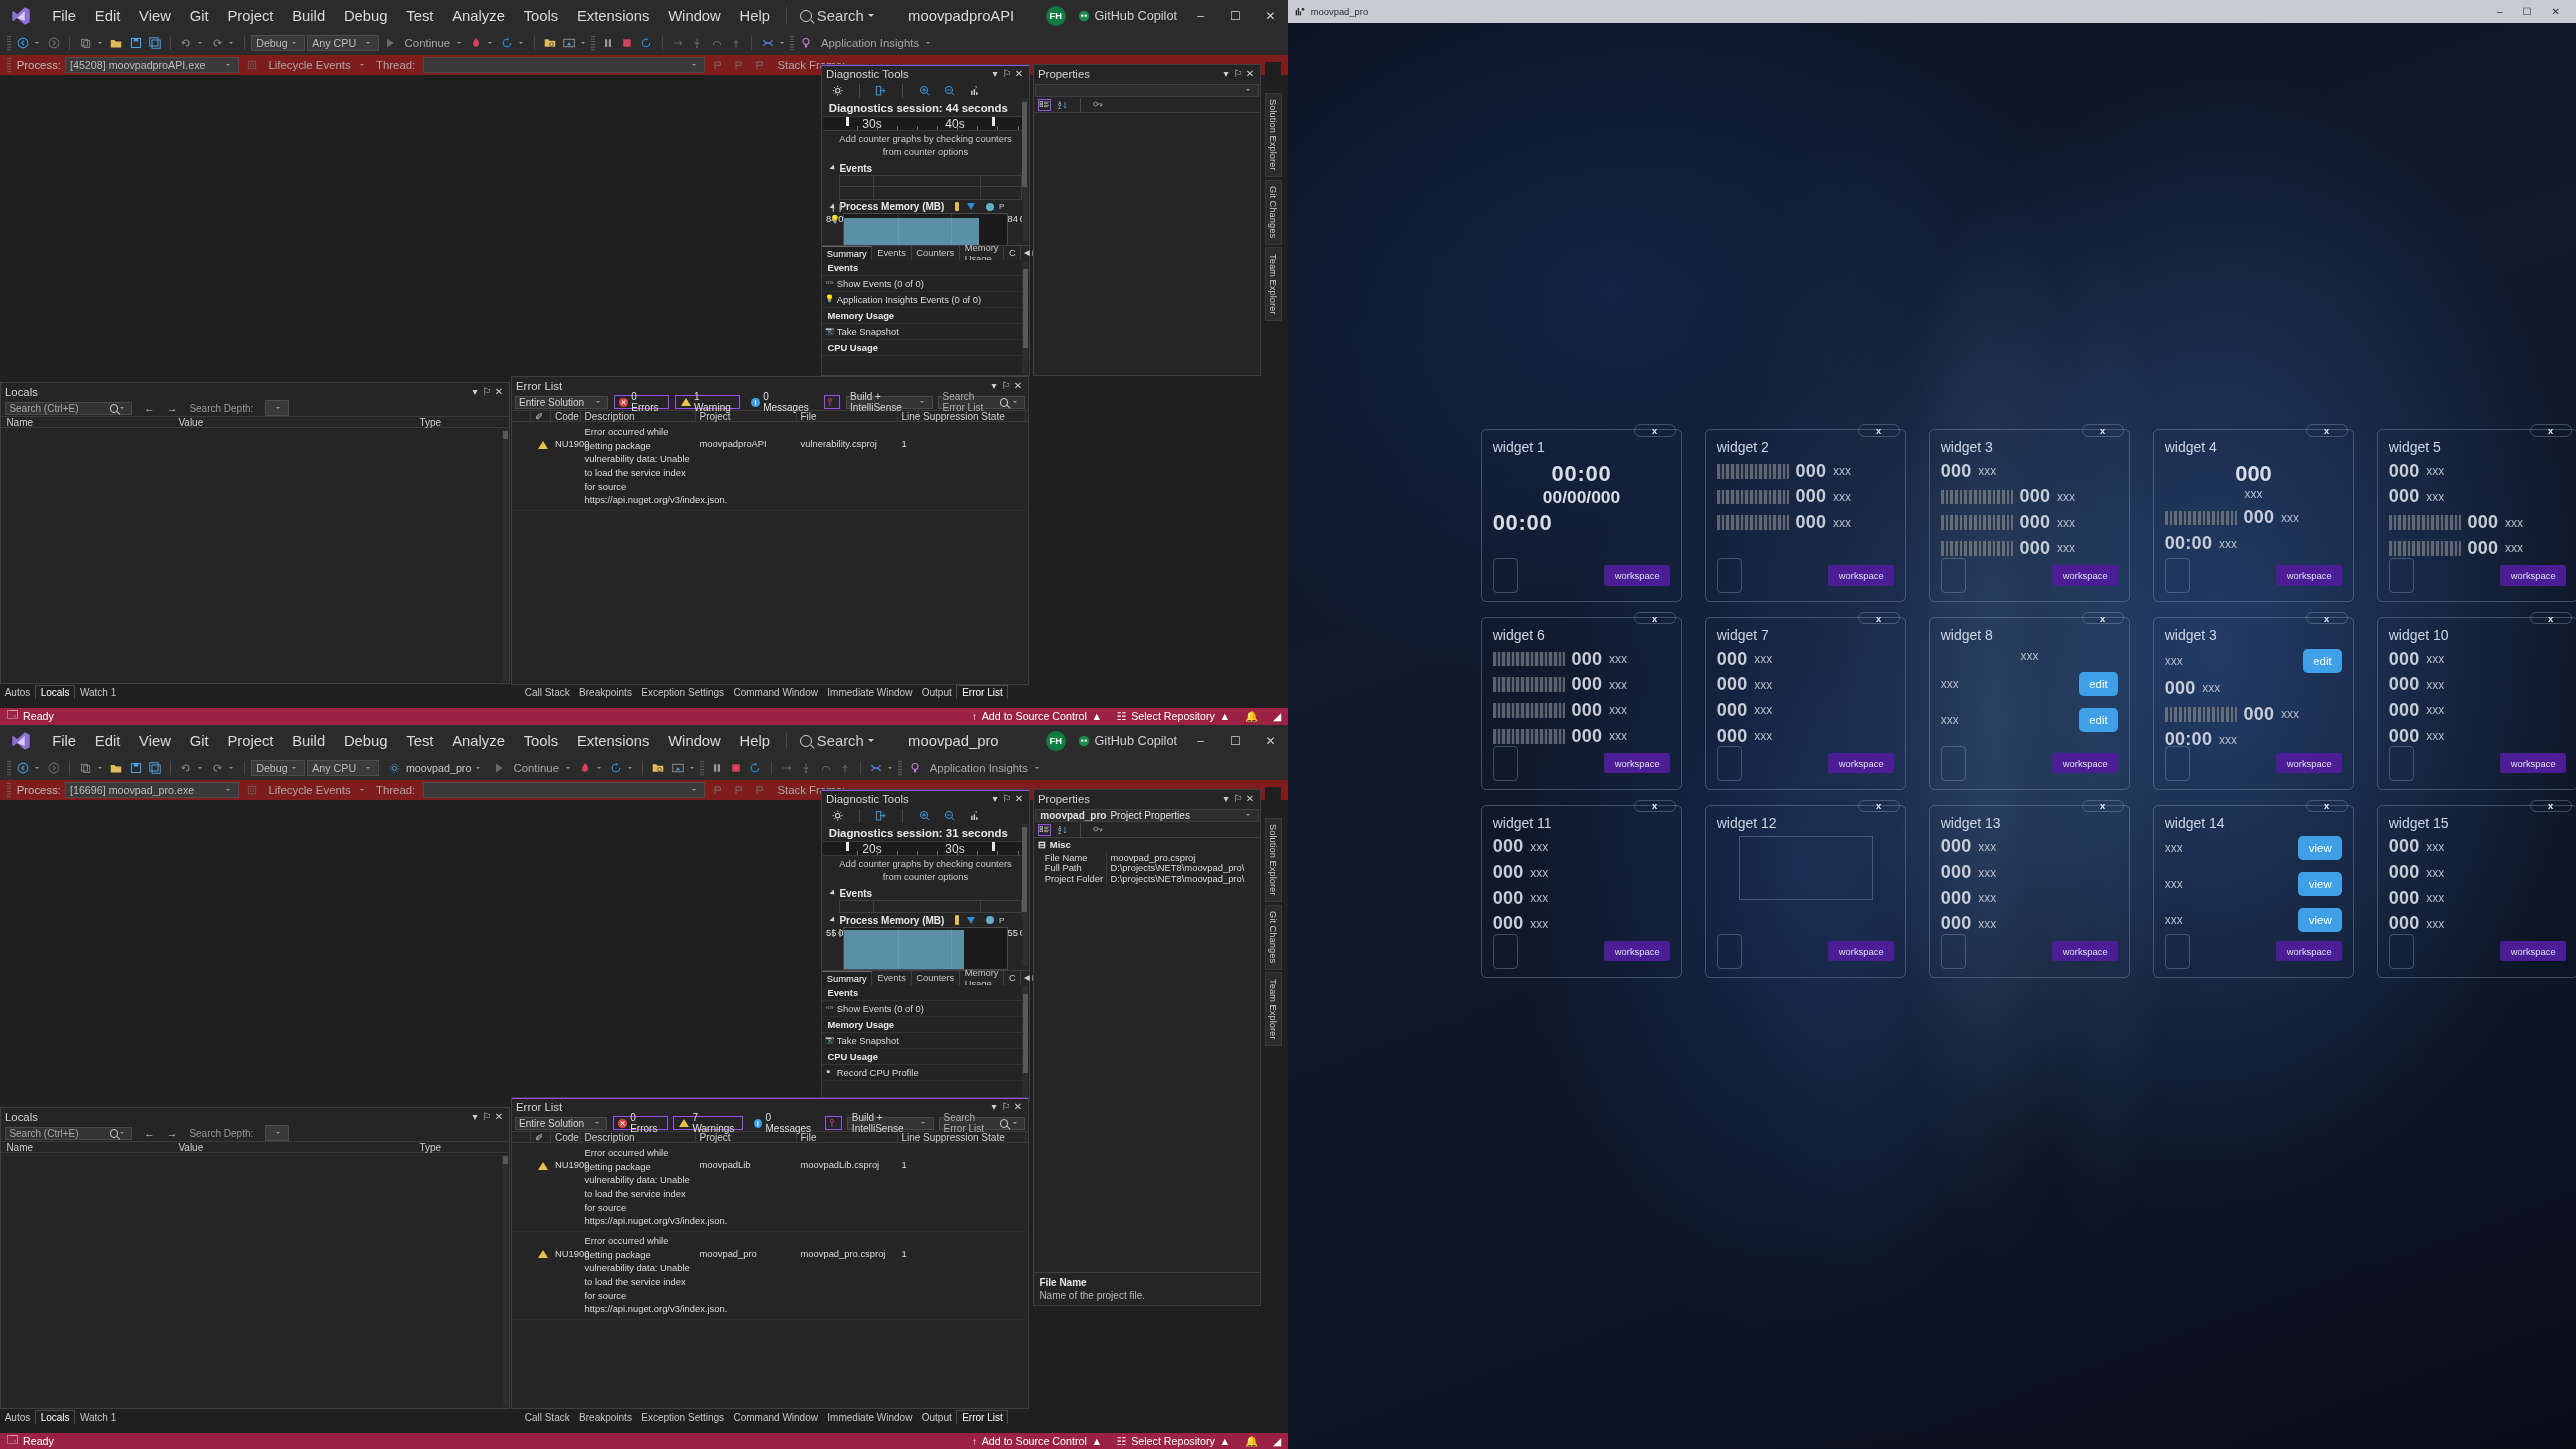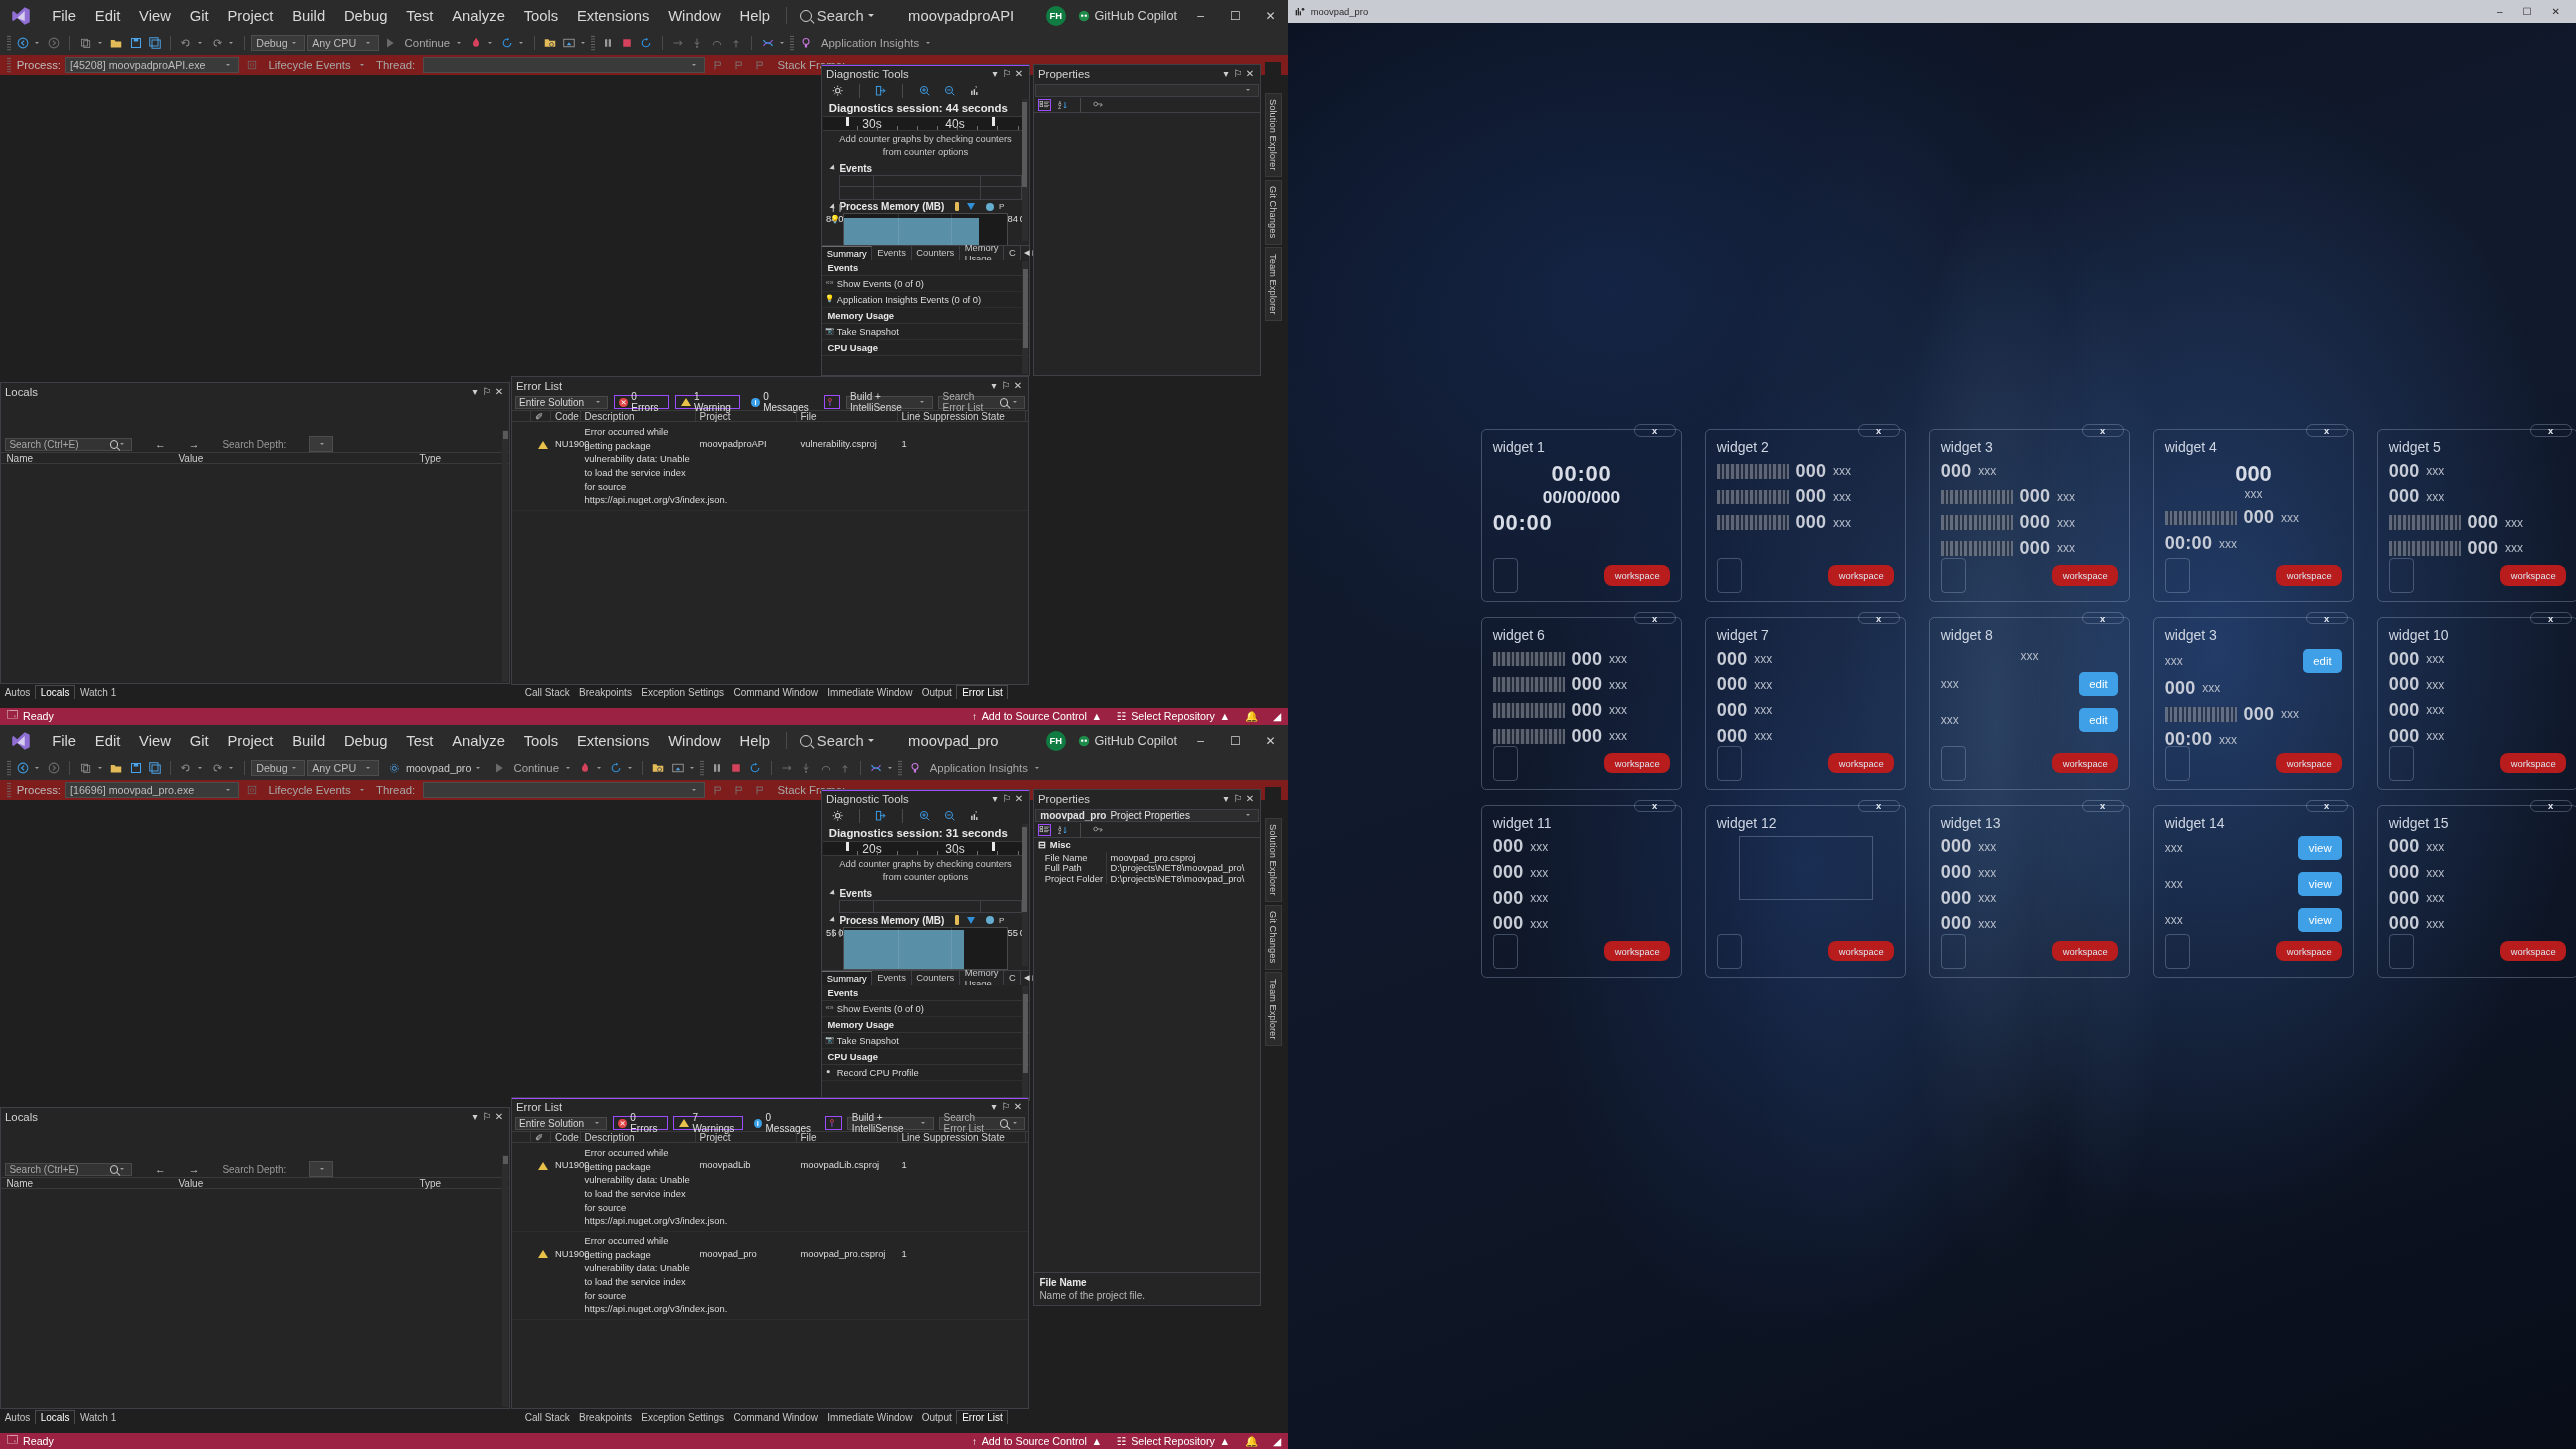--- a/index.html
+++ b/index.html
@@ -111,21 +111,21 @@
   .prop-row { display:flex; font-size:9.4px; color:#dcdcdc; height:10.7px; align-items:center; }
   .prop-row .k { width:72px; padding-left:10.7px; }
   .prop-row .v { flex:1; border-left:0.7px solid #3a3a3a; padding-left:3.4px; overflow:hidden;
     white-space:nowrap; }
   .prop-foot { position:absolute; left:0; right:0; bottom:0; border-top:0.7px solid #3f3f46;
     padding:4px 5.4px; font-size:10px; }
   .prop-foot .t { font-weight:bold; color:#e8e8e8; }
   .prop-foot .d { color:#b8b8b8; margin-top:2px; }
 
   
-  .loc-srch { height:16px; display:flex; align-items:center; gap:23px; padding:1.3px 4px;margin-top:36px; }
+  .loc-srch { height:16px; display:flex; align-items:center; gap:12px; padding:1.3px 4px; }
   .loc-box { width:127px; height:13.4px; background:#333; border:0.7px solid #4a4a4a;
     display:flex; align-items:center; padding:0 3.4px; font-size:10px; color:#a8a8a8; }
   .loc-box .mag { width:8.7px;height:8.7px;border-width:1.3px;margin-left:auto;}
   .loc-box .mag::after{height:4px;}
   .loc-cols { display:flex; height:12px; align-items:center; border-top:0.7px solid #3a3a3a;
     border-bottom:0.7px solid #3a3a3a; font-size:10px; color:#cfcfcf; }
   .loc-cols span { padding-left:5.4px; }
 
   
   .el-bar { height:16px; display:flex; align-items:center; gap:5.4px; padding:1.3px 2.7px; }
@@ -213,21 +213,21 @@
   .w-unit { font-size:12px; color:#b6bcc8; }
   .w-big { font-size:22px; font-weight:bold; color:#d7dce6; }
   .w-clock { font-size:22px; font-weight:bold; color:#d7dce6; letter-spacing:0.7px; }
   .w-date { font-size:17.4px; font-weight:bold; color:#d7dce6; }
   .w-blank { width:134px; height:64px; border:0.7px solid rgba(160,178,205,.34); }
   .w-btn-edit { background:#3fa0e8; color:#fff; font-size:11.4px; border-radius:4.7px;
     padding:6px 10.7px; }
   .w-ftr { position:absolute; left:10.7px; right:10.7px; bottom:8px; display:flex;
     align-items:center; justify-content:space-between; }
   .w-pad { width:25.5px; height:35px; border:0.7px solid rgba(160,178,205,.34); border-radius:4px; }
-  .w-ws { background:#b91c1c; color:#dfe3ee; font-size:9.4px; border-radius:8px;
+  .w-ws { background:#4c1d95; color:#dfe3ee; font-size:9.4px; border-radius:2px;
     padding:4.7px 10.7px; }
   .w-pair { display:flex; align-items:center; justify-content:space-between; width:100%; }
 </style>
 </head>
 <body>
 
 <div class="root">
 
   <div id="vs-windows">
       <div class="vswin top">

